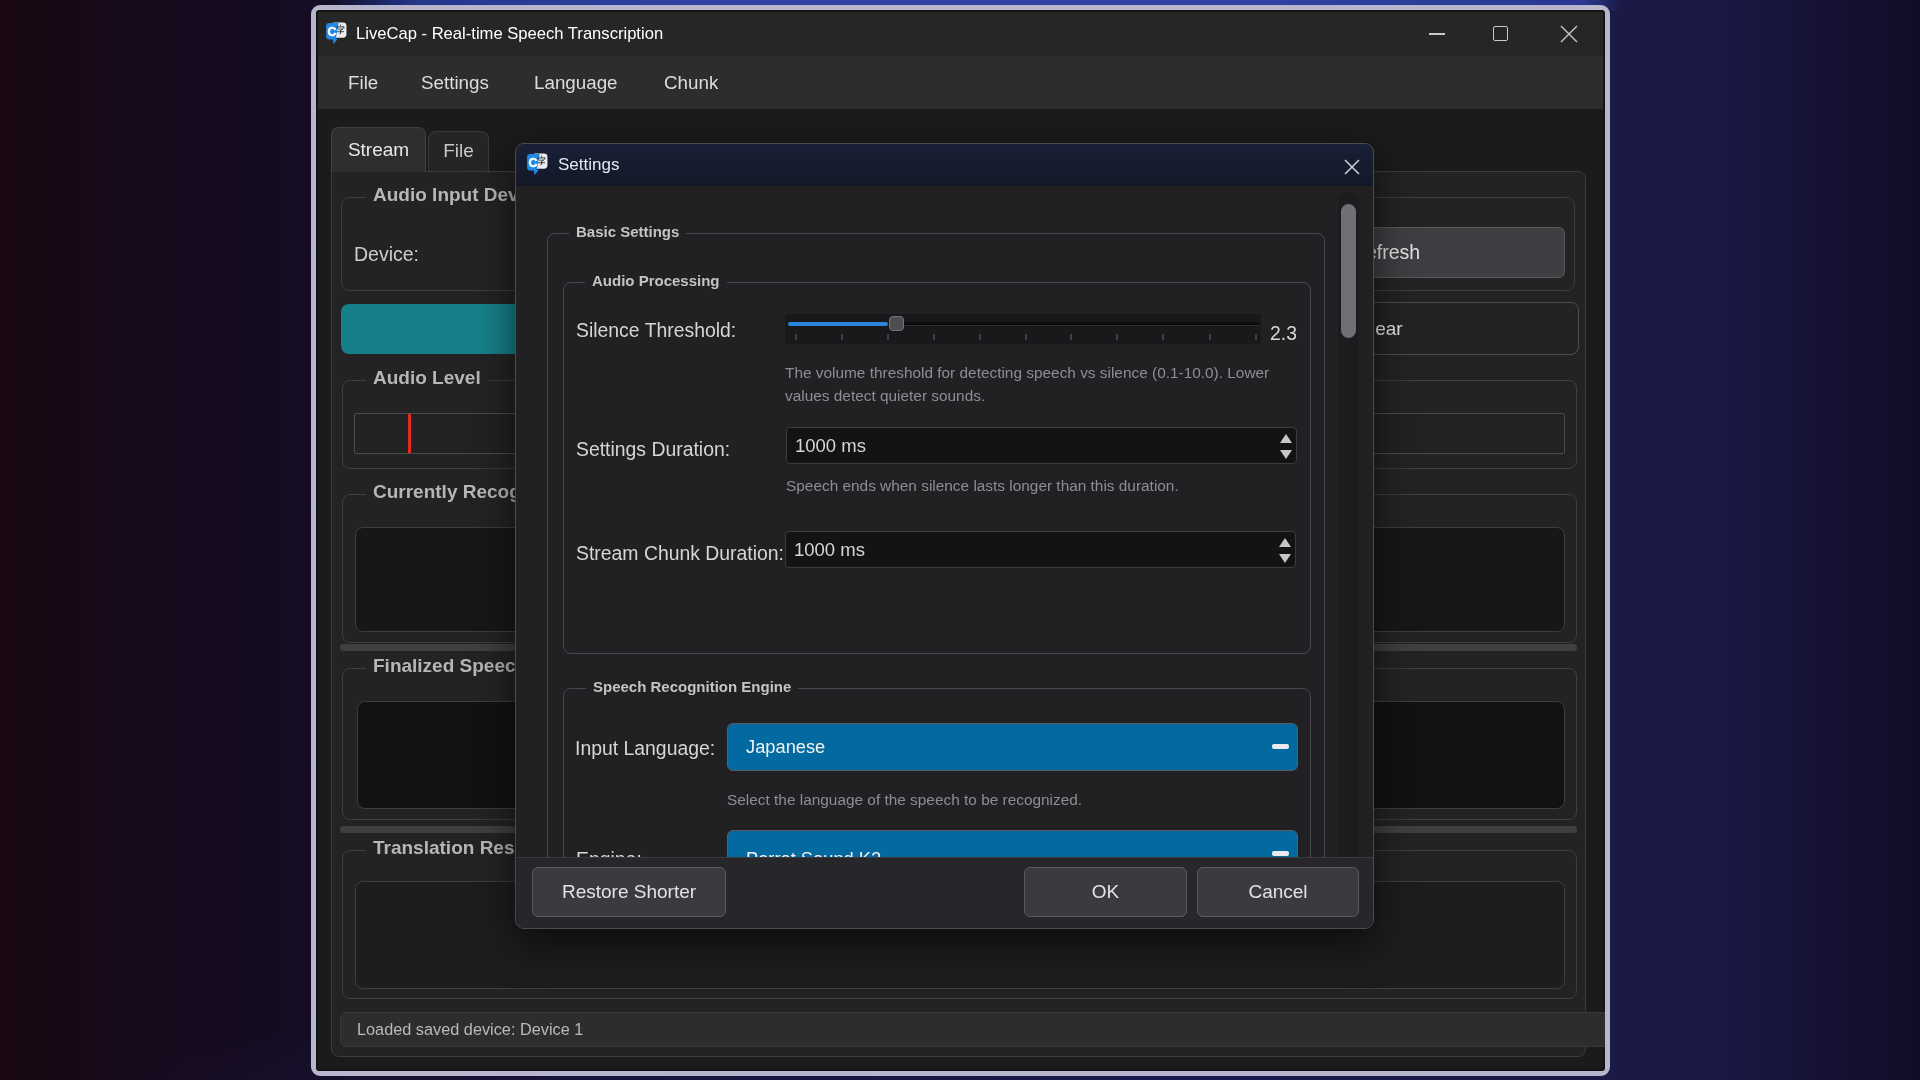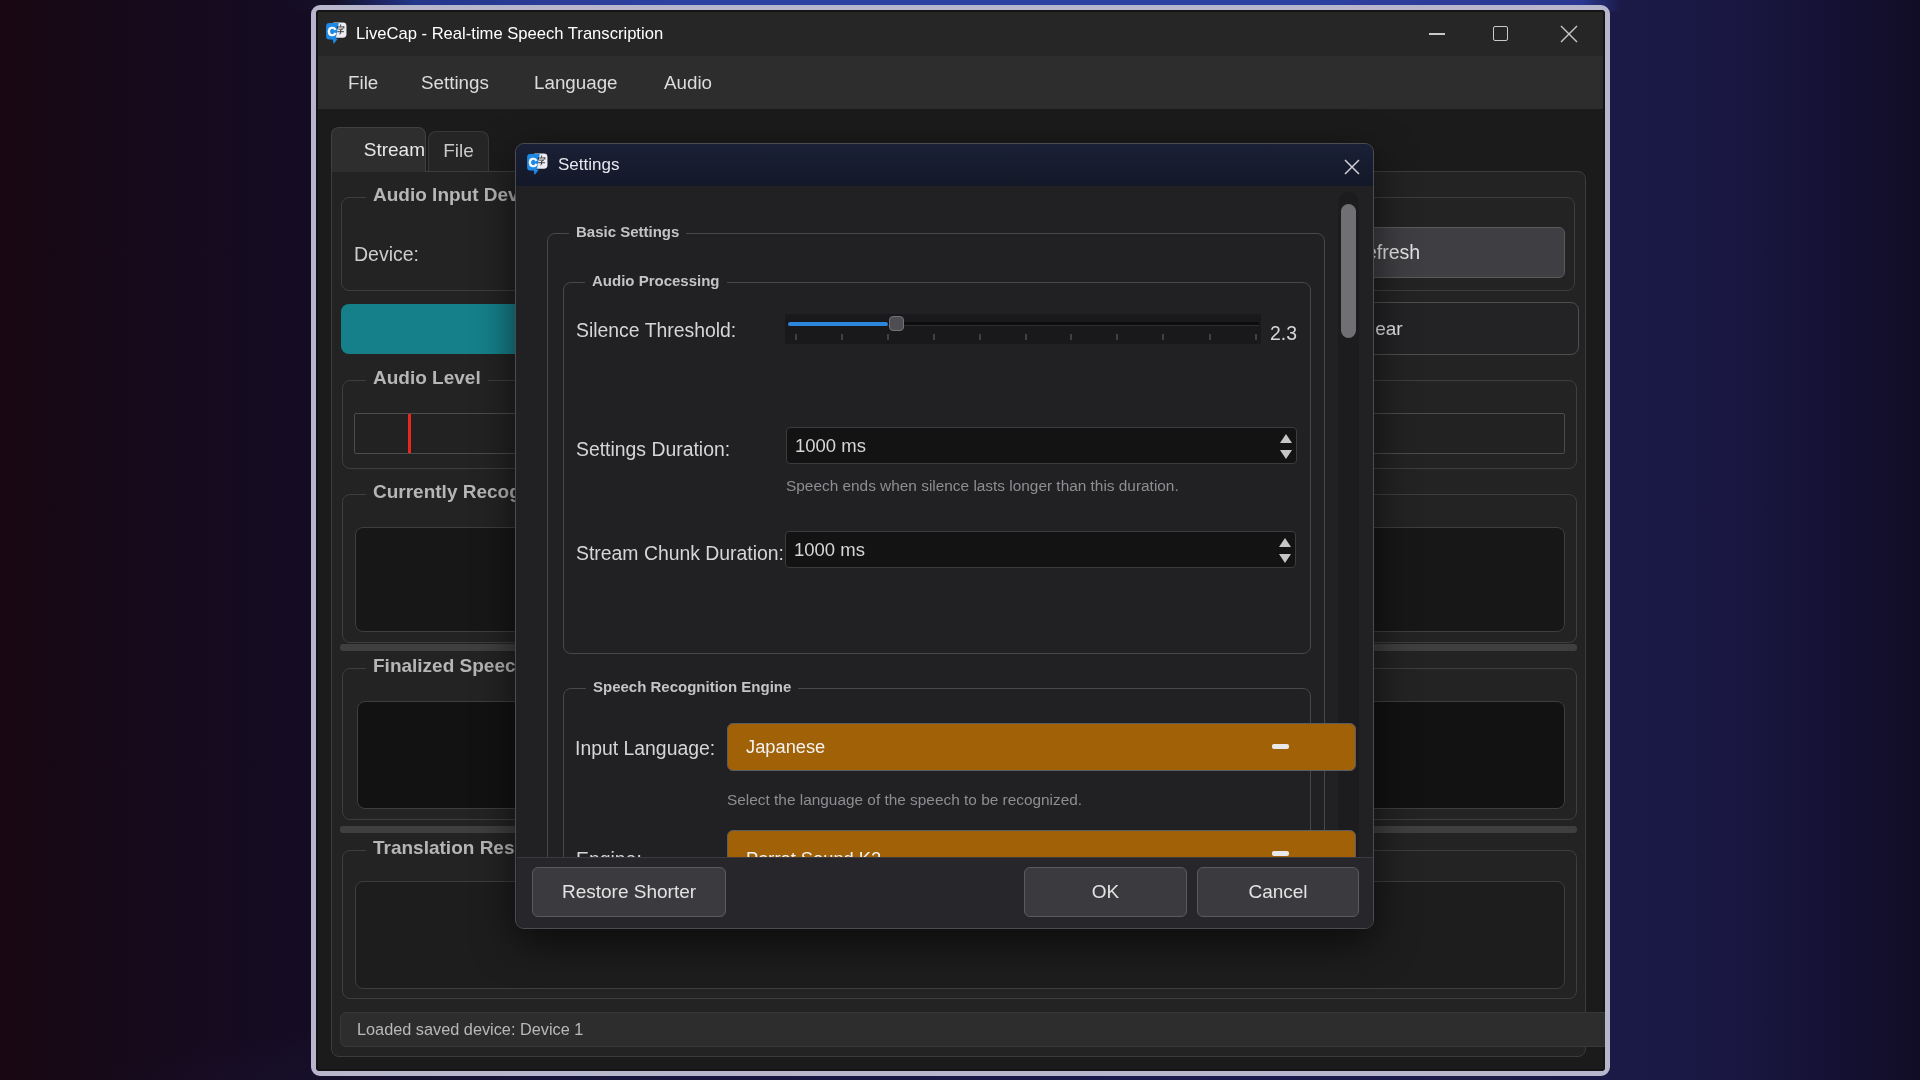--- a/index.html
+++ b/index.html
@@ -12,40 +12,40 @@
 
 #win{position:absolute;left:311px;top:5px;width:1299px;height:1071px;border:5px solid #b8b6cc;border-radius:9px;background:#1b1b1b;}
 #wininner{position:absolute;inset:0;background:#1b1b1b;border-radius:4px;box-shadow:inset 0 0 0 2px #141414;overflow:hidden}
 #tbar{position:absolute;left:2px;top:2px;width:1285px;height:44px;background:#262626}
 #mbar{position:absolute;left:2px;top:46px;width:1285px;height:53px;background:#2d2d2d}
 .menu{position:absolute;top:46px;height:53px;line-height:53px;font-size:18.8px;color:#dcdcdc}
 #wtitle{position:absolute;left:40px;top:13px;height:22px;line-height:22px;font-size:16.6px;color:#ffffff;letter-spacing:0px}
 #capmin{position:absolute;left:1113px;top:23px;width:16px;height:2px;background:#c9c9c9}
 #capmax{position:absolute;left:1177px;top:16px;width:15px;height:15px;border:1.5px solid #c9c9c9;border-radius:2px}
 
-#tab1{position:absolute;z-index:2;left:15px;top:117px;width:95px;height:45px;background:#2e2e2e;border:1px solid #404040;border-bottom:none;border-radius:8px 8px 0 0;text-align:right;line-height:44px;font-size:19px;color:#e8e8e8}
+#tab1{position:absolute;z-index:2;left:15px;top:117px;width:95px;height:45px;background:#2e2e2e;border:1px solid #404040;border-bottom:none;border-radius:8px 8px 0 0;text-align:center;line-height:44px;font-size:19px;color:#e8e8e8}
 #tab2{position:absolute;z-index:2;left:112px;top:121px;width:61px;height:40px;background:#252525;border:1px solid #383838;border-bottom:none;border-radius:8px 8px 0 0;text-align:center;line-height:38px;font-size:19px;color:#c9c9c9}
 #pane{position:absolute;left:15px;top:161px;width:1255px;height:886px;border:1px solid #3c3c3c;background:#232323;border-radius:0 8px 8px 8px}
 
 .grp{position:absolute;border:1px solid #3e3e3e;border-radius:8px}
 .gtitle{position:absolute;font-size:19px;font-weight:bold;color:#b6b6b6;background:#232323;padding:0 7px;height:22px;line-height:22px;white-space:pre}
 .label{position:absolute;font-size:19.5px;color:#cdcdcd;white-space:pre}
 .tarea{position:absolute;border:1px solid #3e3e3e;border-radius:8px}
 .splt{position:absolute;height:7px;background:#3f3f3f;border-radius:3px}
 
 #dlg{position:absolute;left:515px;top:143px;width:859px;height:786px;background:#212124;border:1px solid #4b4b52;border-radius:9px;box-shadow:0 14px 40px rgba(0,0,0,.6);overflow:hidden}
 #dtbar{position:absolute;left:0;top:0;right:0;height:42px;background:linear-gradient(#1a2036,#131828);border-radius:8px 8px 0 0}
 #dtitle{position:absolute;left:42px;top:10px;height:22px;line-height:22px;font-size:17px;color:#e5e8ef}
 .dgrp{position:absolute;border:1px solid #47474c;border-radius:8px}
 .dgtitle{position:absolute;font-size:15px;font-weight:bold;color:#c4c4c4;background:#212124;padding:0 7px;height:22px;line-height:22px;white-space:pre}
 .dlabel{position:absolute;font-size:19.4px;color:#d6d6d6;white-space:pre}
 .desc{position:absolute;font-size:15.4px;line-height:23px;color:#8e8e92;white-space:pre}
 .spin{position:absolute;width:511px;height:37px;background:#131313;border:1px solid #3c3c40;border-radius:4px;font-size:18.5px;color:#d6d6d6;line-height:35px;padding-left:8px}
 .arr{position:absolute;width:0;height:0;border-left:6px solid transparent;border-right:6px solid transparent}
-.combo{position:absolute;width:629px;height:48px;background:#a16207;border:1px solid #5c5c63;border-radius:6px;font-size:18.3px;color:#f2f2f2;line-height:46px;padding-left:18px}
+.combo{position:absolute;width:571px;height:48px;background:#0369a1;border:1px solid #5c5c63;border-radius:6px;font-size:18.3px;color:#f2f2f2;line-height:46px;padding-left:18px}
 .dash{position:absolute;width:17px;height:5px;border-radius:2px;background:#e9e9ec}
 .btn{position:absolute;height:50px;background:#3a3a3f;border:1px solid #5a5a60;border-radius:6px;text-align:center;line-height:48px;font-size:19px;color:#e3e3e3}
 </style></head><body>
 <div id="topband"></div>
 <div id="botglow"></div>
 <div id="win">
     <div id="wininner">
   <div id="tbar"></div>
   <div id="mbar"></div>
   <svg class="abs" style="left:9px;top:12px" width="22" height="22" viewBox="0 0 24 24">
@@ -63,21 +63,21 @@
   </svg>
   <div id="wtitle">LiveCap - Real-time Speech Transcription</div>
   <div id="capmin"></div>
       <div id="capmax"></div>
   <svg class="abs" style="left:1244px;top:15px" width="18" height="18" viewBox="0 0 18 18">
         <path d="M1,1 L17,17 M17,1 L1,17" stroke="#c9c9c9" stroke-width="1.4"></path>
       </svg>
   <div class="menu" style="left:32px">File</div>
   <div class="menu" style="left:105px">Settings</div>
   <div class="menu" style="left:218px">Language</div>
-  <div class="menu" style="left:348px">Audio</div>
+  <div class="menu" style="left:348px">Chunk</div>
   <div id="tab1">Stream</div>
       <div id="tab2">File</div>
   <div id="pane">
     <div class="grp" style="left:9px;top:25px;width:1234px;height:94px"></div>
     <div class="gtitle" style="left:34px;top:12px">Audio Input Device</div>
     <div class="label" style="left:22px;top:71px">Device:</div>
     <div class="abs" style="left:9px;top:132px;width:820px;height:50px;background:#15808a;border-radius:8px"></div>
     <div class="btn" style="left:849px;top:130px;width:398px;height:53px;background:#232326;border-color:#4e4e4e;border-radius:8px;line-height:51px">Clear</div>
     <div class="btn" style="left:875px;top:55px;width:358px;height:51px;background:#3f3f43;border-color:#5a5a5a;line-height:49px;font-size:19.5px">Refresh</div>
     <div class="grp" style="left:10px;top:208px;width:1235px;height:89px"></div>
@@ -137,20 +137,22 @@
     <div class="abs" style="left:148px;top:20px;width:2px;height:6px;background:#3f3f44"></div>
     <div class="abs" style="left:194px;top:20px;width:2px;height:6px;background:#3f3f44"></div>
     <div class="abs" style="left:240px;top:20px;width:2px;height:6px;background:#3f3f44"></div>
     <div class="abs" style="left:285px;top:20px;width:2px;height:6px;background:#3f3f44"></div>
     <div class="abs" style="left:331px;top:20px;width:2px;height:6px;background:#3f3f44"></div>
     <div class="abs" style="left:377px;top:20px;width:2px;height:6px;background:#3f3f44"></div>
     <div class="abs" style="left:424px;top:20px;width:2px;height:6px;background:#3f3f44"></div>
     <div class="abs" style="left:470px;top:20px;width:2px;height:6px;background:#3f3f44"></div>
   </div>
   <div class="dlabel" style="left:754px;top:178px">2.3</div>
+  <div class="desc" style="left:269px;top:217px">The volume threshold for detecting speech vs silence (0.1-10.0). Lower
+values detect quieter sounds.</div>
   <div class="dlabel" style="left:60px;top:294px">Settings Duration:</div>
   <div class="spin" style="left:270px;top:283px">1000 ms</div>
   <div class="arr" style="left:764px;top:290px;border-bottom:9px solid #c6c6c6"></div>
   <div class="arr" style="left:764px;top:306px;border-top:9px solid #c6c6c6"></div>
   <div class="desc" style="left:270px;top:330px">Speech ends when silence lasts longer than this duration.</div>
   <div class="dlabel" style="left:60px;top:398px">Stream Chunk Duration:</div>
   <div class="spin" style="left:269px;top:387px">1000 ms</div>
   <div class="arr" style="left:763px;top:394px;border-bottom:9px solid #c6c6c6"></div>
   <div class="arr" style="left:763px;top:410px;border-top:9px solid #c6c6c6"></div>
   <div class="dgrp" style="left:47px;top:544px;width:748px;height:290px"></div>

